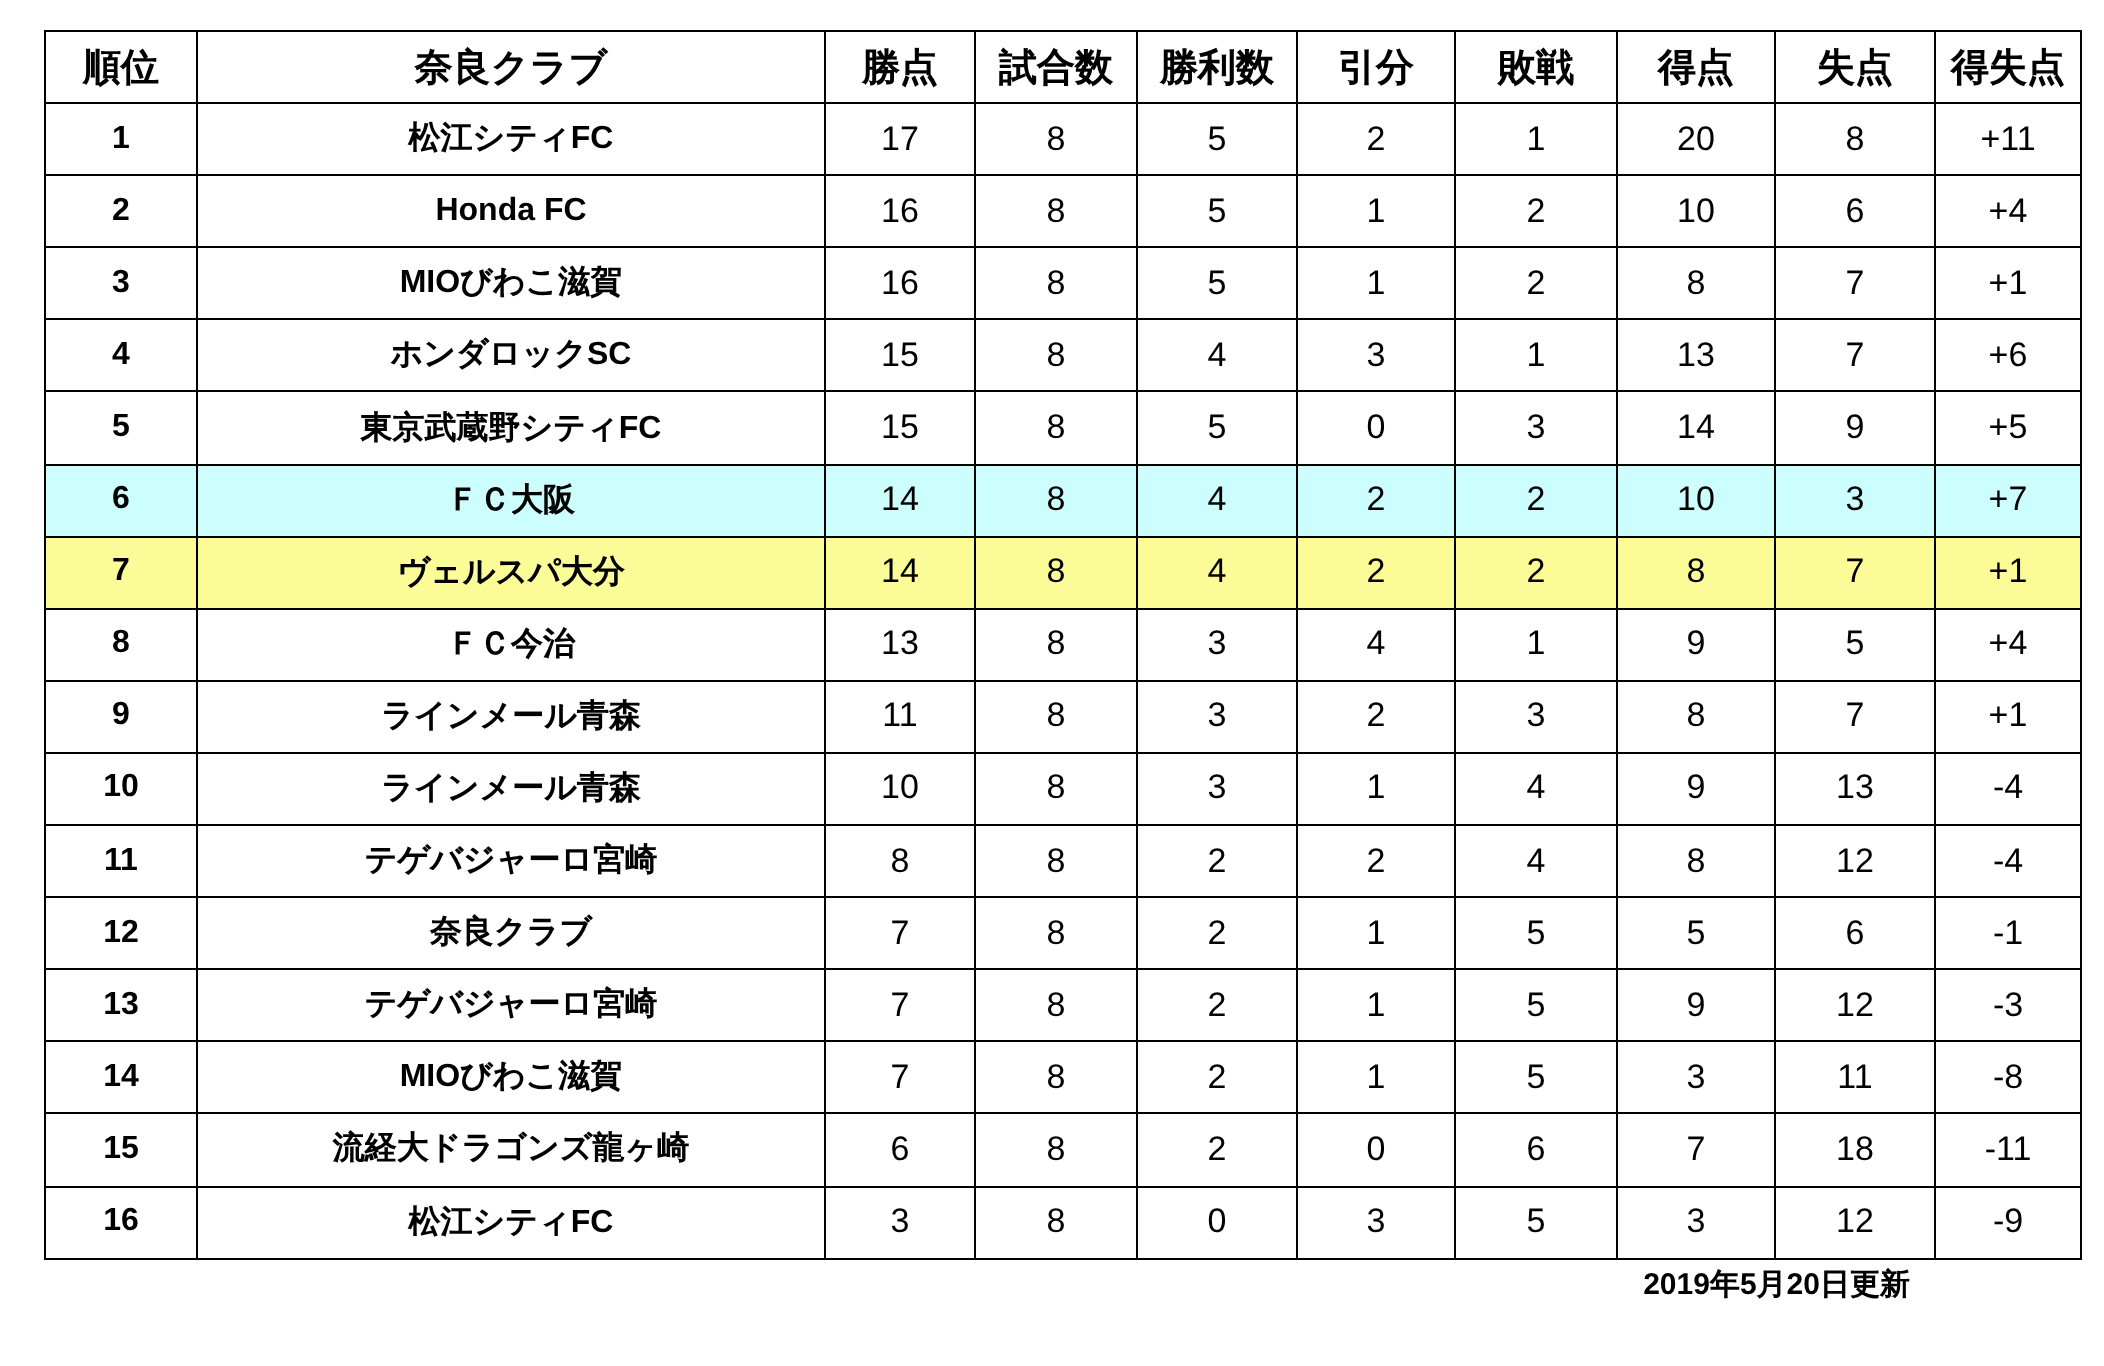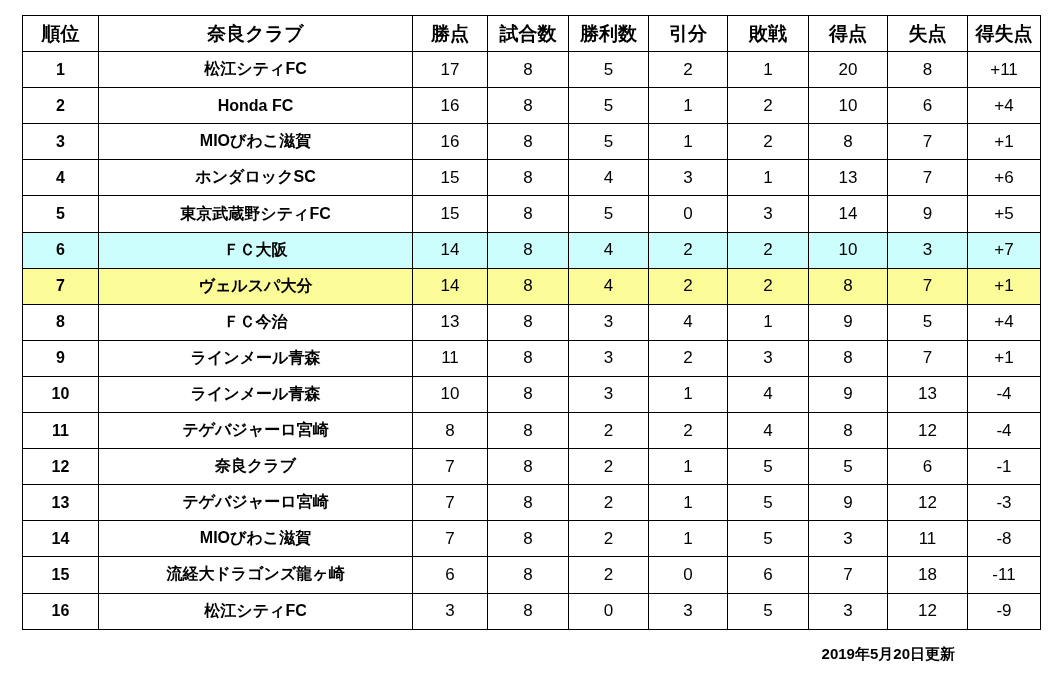--- a/index.html
+++ b/index.html
@@ -48,21 +48,20 @@
     font-size: 16px;
   }
   tr.hl-cyan td { background: var(--hl-cyan); }
   tr.hl-yellow td { background: var(--hl-yellow); }
   .updated {
     width: 1018px;
     text-align: right;
     padding: 3px 85px 0 0;
     font-weight: bold;
     font-size: 15px;
-    margin-top: 12px;
   }
 </style>
 </head>
 <body>
 
 <div class="page">
   <table class="standings">
     <colgroup>
       <col style="width:76px">
         <col style="width:314px">

